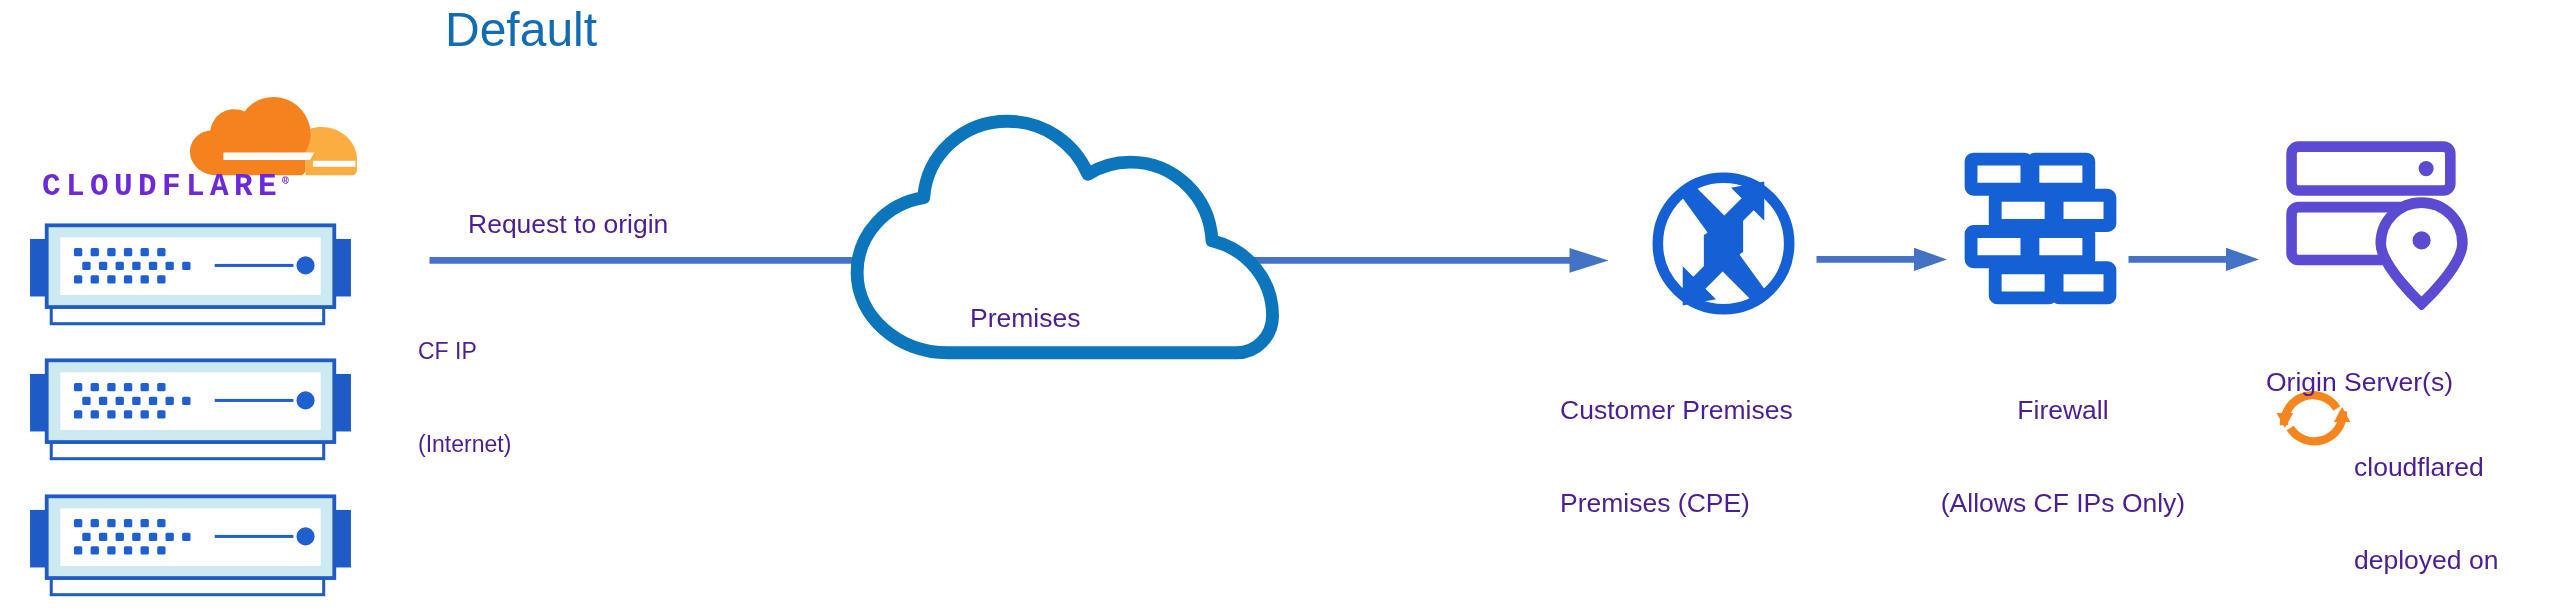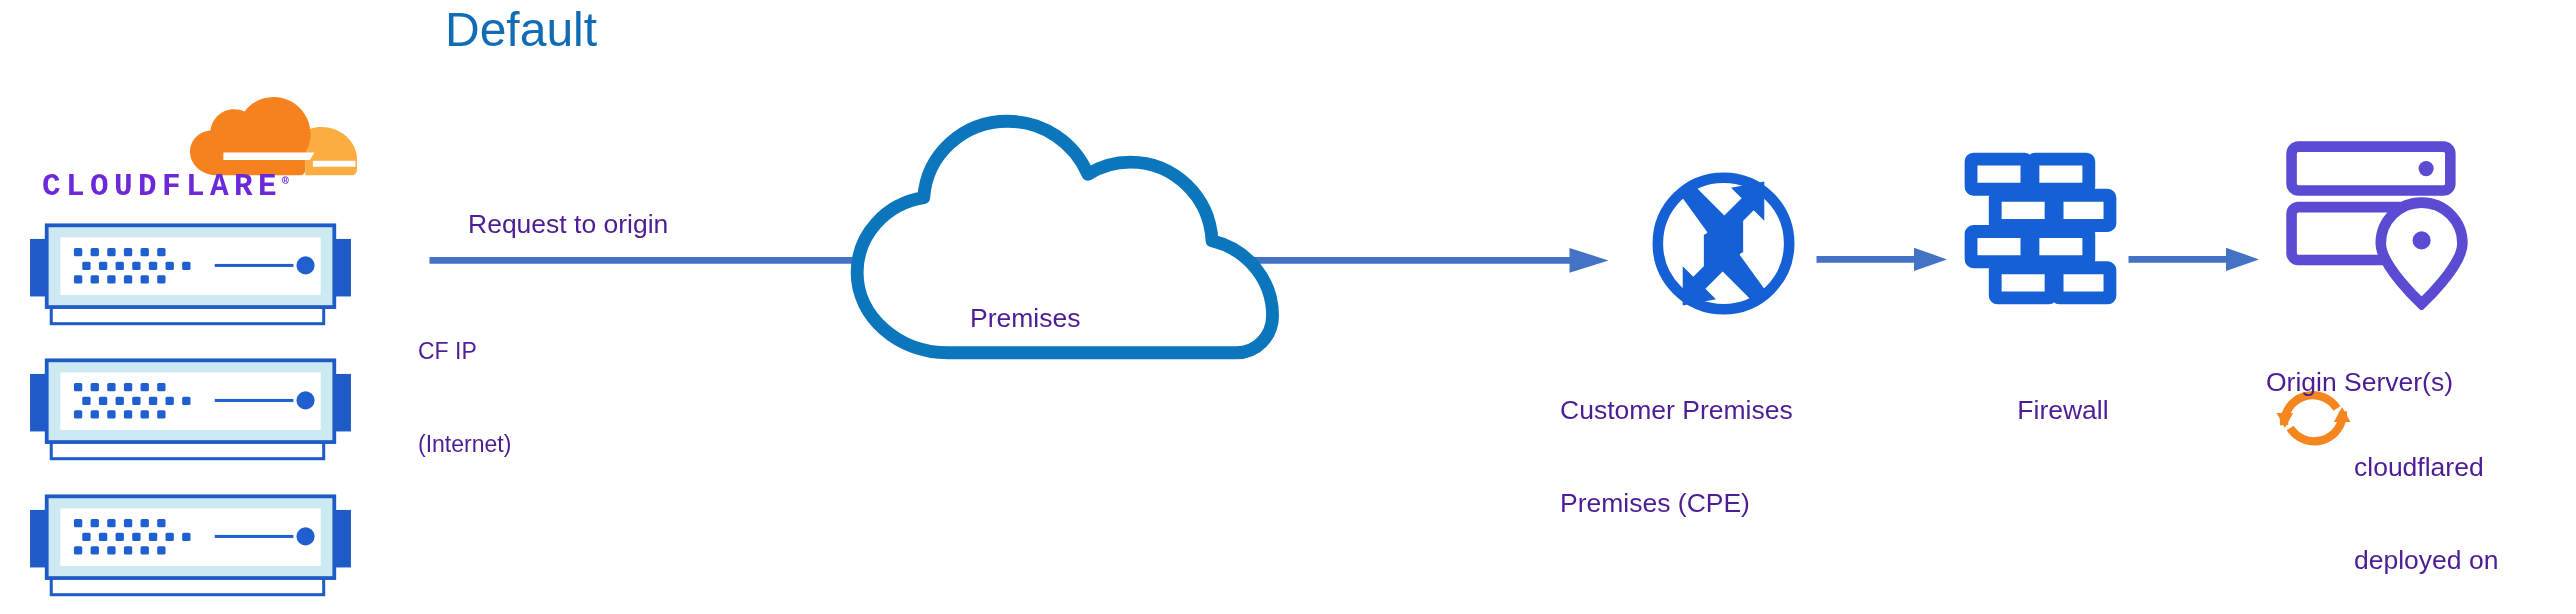--- a/index.html
+++ b/index.html
@@ -294,20 +294,21 @@
 
   <div class="abs label" id="label-internet">Premises</div>
 
   <div class="abs label" id="label-cpe">
     <div>Customer Premises</div>
     <div>Premises (CPE)</div>
   </div>
 
   <div class="abs label" id="label-firewall">
     <div>Firewall</div>
+    <div>(Allows CF IPs Only)</div>
   </div>
 
   <div class="abs label" id="label-origin-server">Origin Server(s)</div>
 
   <div class="abs label" id="label-cloudflared">
     <div>cloudflared</div>
     <div>deployed on</div>
     
   </div>
 

